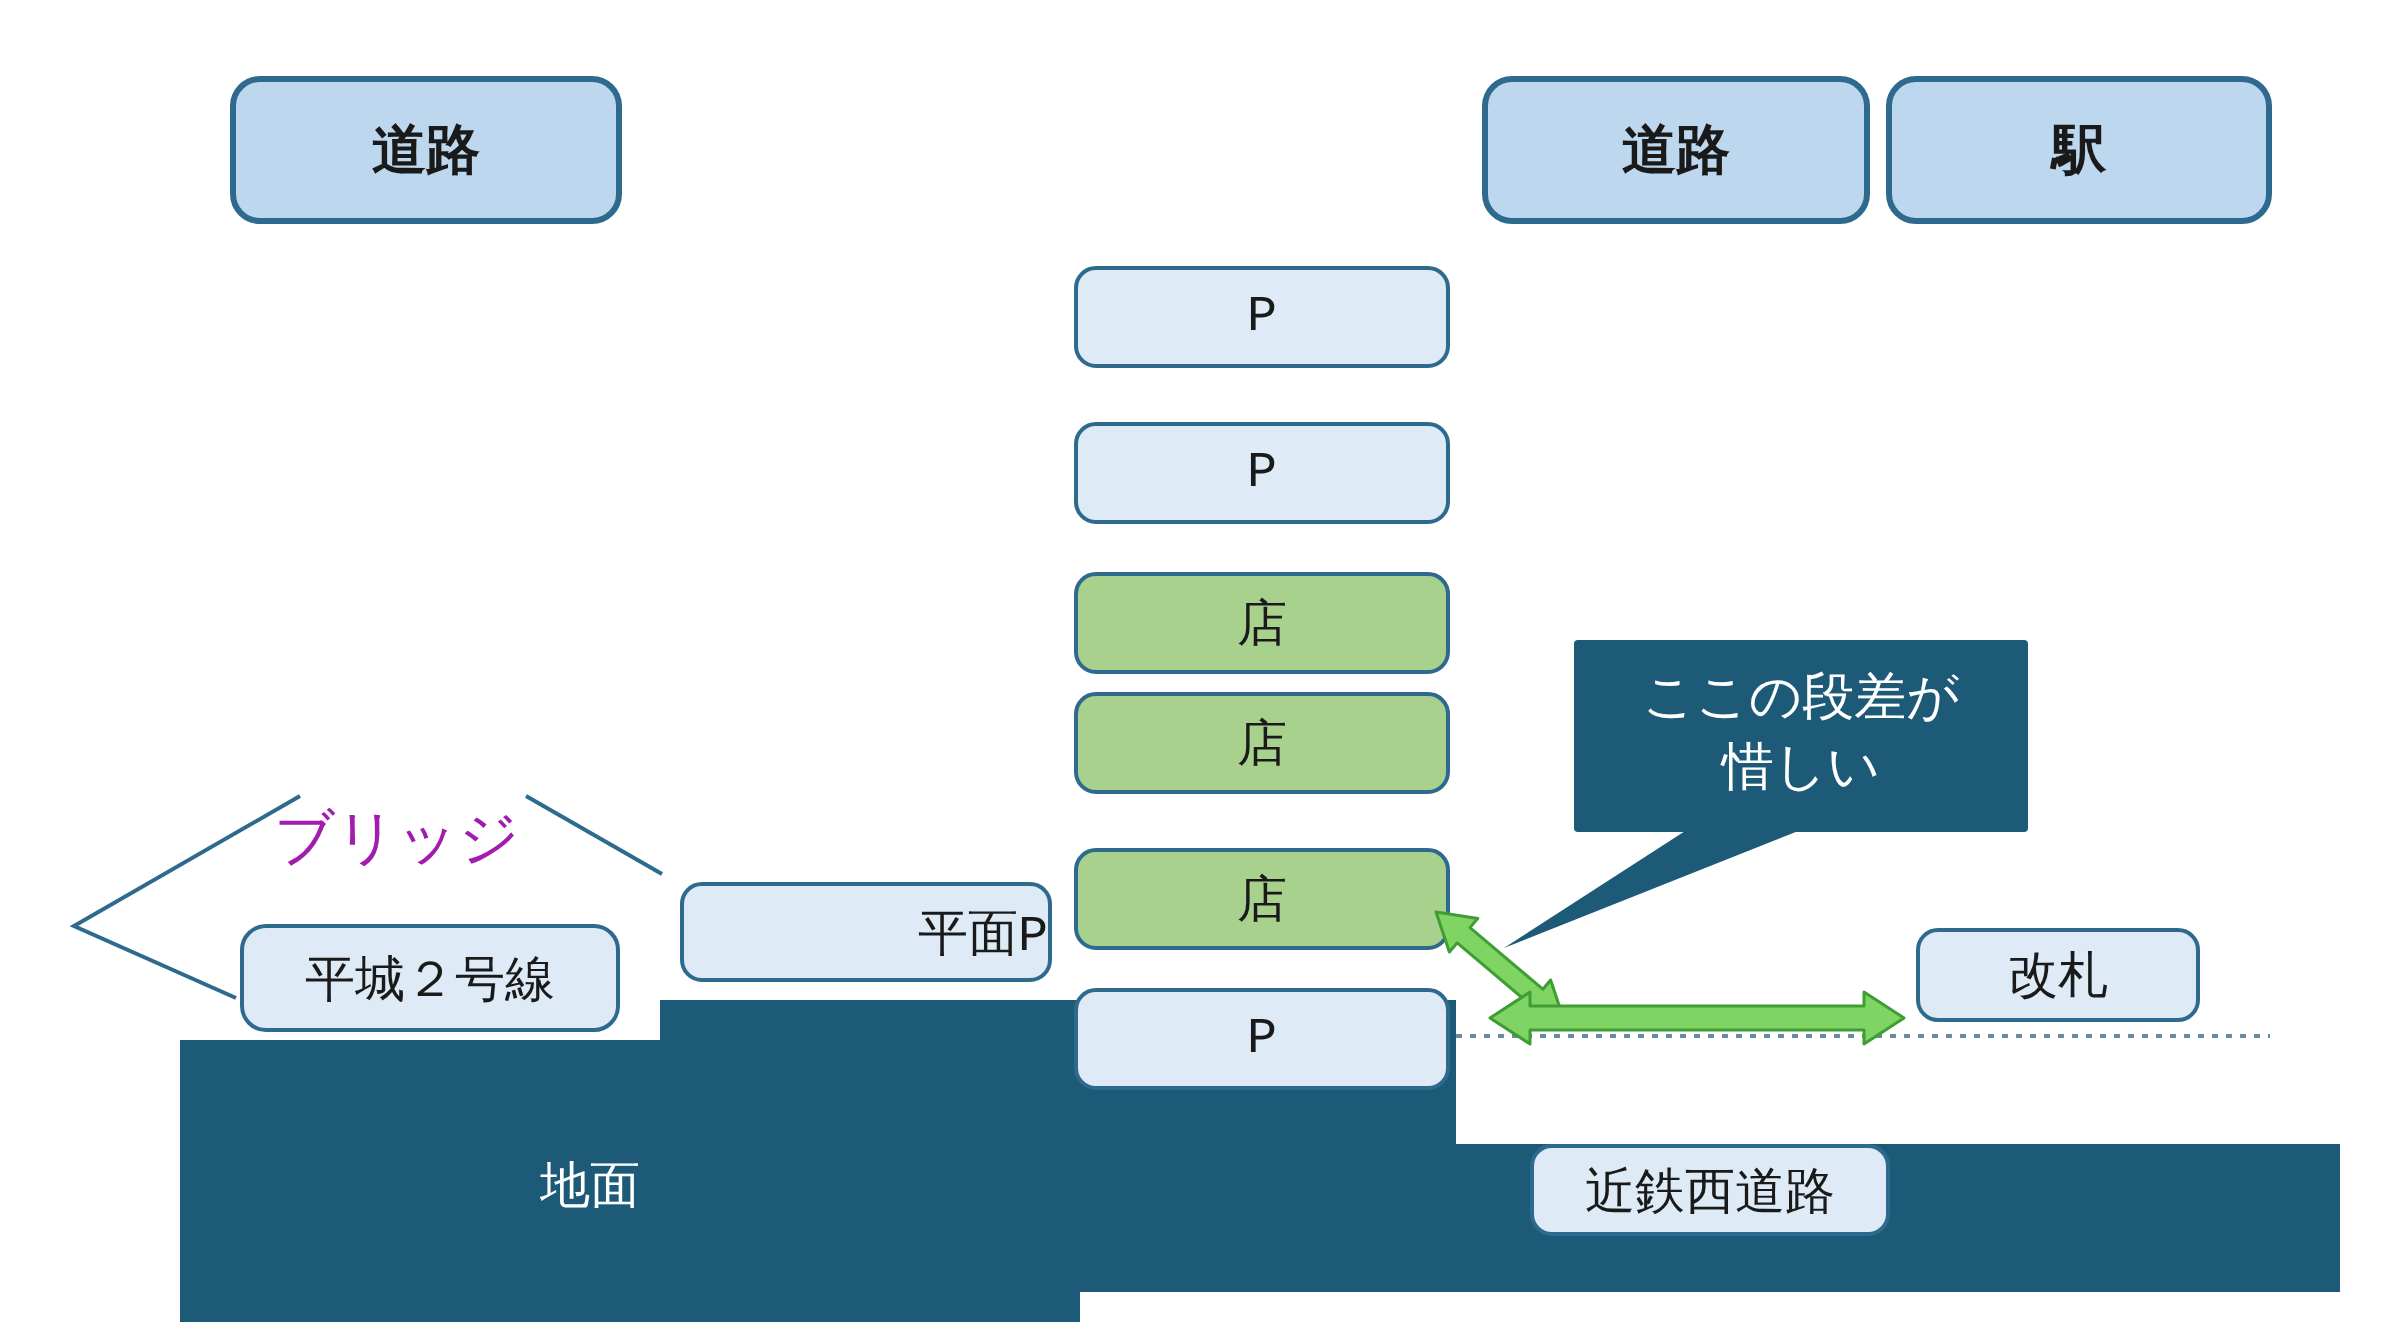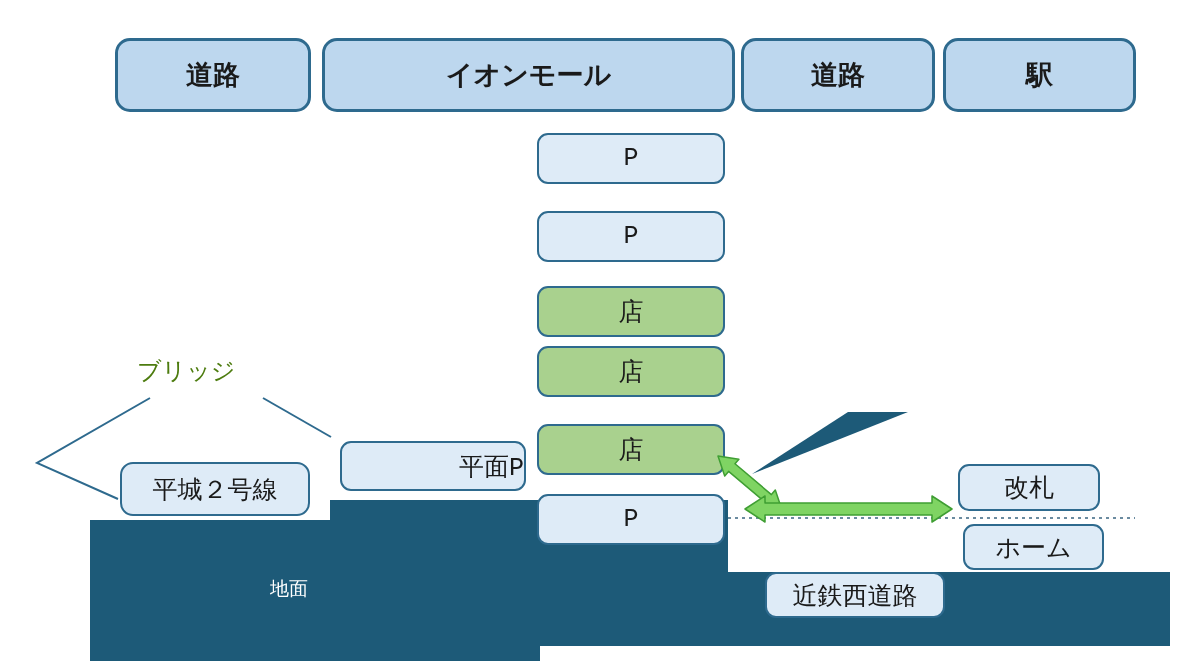--- a/index.html
+++ b/index.html
@@ -30,45 +30,42 @@
   .header{
     background:var(--header-fill);border-width:3px;border-radius:15px;
     font-weight:bold;font-size:27px;
   }
   .store{background:var(--store-fill);}
   .callout{
     position:absolute;z-index:1;background:var(--ground);color:var(--text-light);
     font-size:26px;display:flex;flex-direction:column;align-items:center;justify-content:center;
     line-height:1.35;border-radius:2px;text-align:center;
   }
-  .floatlabel{position:absolute;z-index:1;font-size:24px;color:#4d7c0f;}
-  .groundlabel{position:absolute;z-index:1;font-size:19px;color:var(--text-light);}
+  .floatlabel{position:absolute;z-index:1;font-size:30px;color:#a21caf;margin-top:44px;}
+  .groundlabel{position:absolute;z-index:1;font-size:25px;color:var(--text-light);}
   svg .ground{fill:var(--ground);}
   svg .bridge-line{stroke:var(--outline);stroke-width:2;fill:none;}
   svg .dotted{stroke:var(--dotted);stroke-width:2;stroke-dasharray:3 4;fill:none;}
   svg .tail{fill:var(--ground);stroke:none;}
   svg .garrow{fill:var(--arrow-fill);stroke:var(--arrow-stroke);stroke-width:1.5;stroke-linejoin:round;}
 </style>
 </head>
 <body>
 
 <div class="canvas">
 
   <svg class="layer layer0" width="1200" height="672" viewBox="0 0 1200 672">
     <polygon class="ground" points="90,520 330,520 330,500 728,500 728,572 1170,572 1170,646 540,646 540,661 90,661"></polygon>
     <polyline class="bridge-line" points="150,398 37,463 118,499"></polyline>
     <line class="bridge-line" x1="263" y1="398" x2="331" y2="437"></line>
     <line class="dotted" x1="728" y1="518" x2="1135" y2="518"></line>
   </svg>
 
   <div class="box header" style="left:115px;top:38px;width:196px;height:74px;">
     <span>道路</span>
-  </div>
-  <div class="box header" style="left:322px;top:38px;width:413px;height:74px;">
-    <span>イオンモール</span>
   </div>
   <div class="box header" style="left:741px;top:38px;width:194px;height:74px;">
     <span>道路</span>
   </div>
   <div class="box header" style="left:943px;top:38px;width:193px;height:74px;">
     <span>駅</span>
   </div>
 
   <div class="box" style="left:537px;top:133px;width:188px;height:51px;">
     <span>P</span>
@@ -96,24 +93,25 @@
   <div class="box" style="left:120px;top:462px;width:190px;height:54px;border-radius:13px;">
     <span>平城２号線</span>
   </div>
 
   <div class="box" style="left:958px;top:464px;width:142px;height:47px;">
     <span>改札</span>
   </div>
   <div class="box" style="left:765px;top:524px;width:180px;height:46px;margin-top:48px;">
     <span>近鉄西道路</span>
   </div>
-  <div class="box" style="left:963px;top:524px;width:141px;height:46px;">
-    <span>ホーム</span>
+
+  <div class="callout" style="left:787px;top:320px;width:227px;height:96px;">
+    <span>ここの段差が</span>
+    <span>惜しい</span>
   </div>
-
 
   <div class="groundlabel" style="left:270px;top:576px;">地面</div>
 
   <svg class="layer layer2" width="1200" height="672" viewBox="0 0 1200 672">
     <polygon class="tail" points="848,412 908,412 752,474"></polygon>
     <polygon class="garrow" points="718,456 724.7,476 728.6,471.4 765,502.2 761.1,506.8 782,510 775.3,490 771.4,494.6 735,463.8 738.9,459.2"></polygon>
     <polygon class="garrow" points="745,509 765,496 765,503 932,503 932,496 952,509 932,522 932,515 765,515 765,522"></polygon>
   </svg>
 
 </div>

